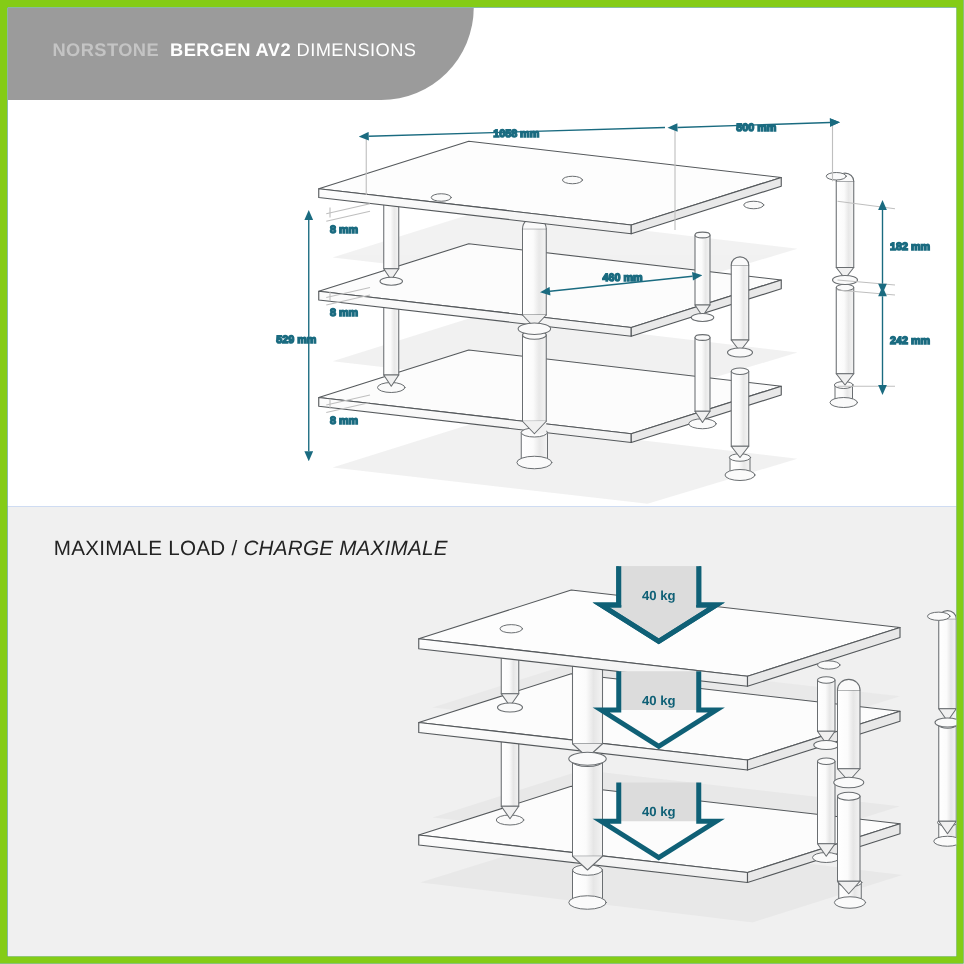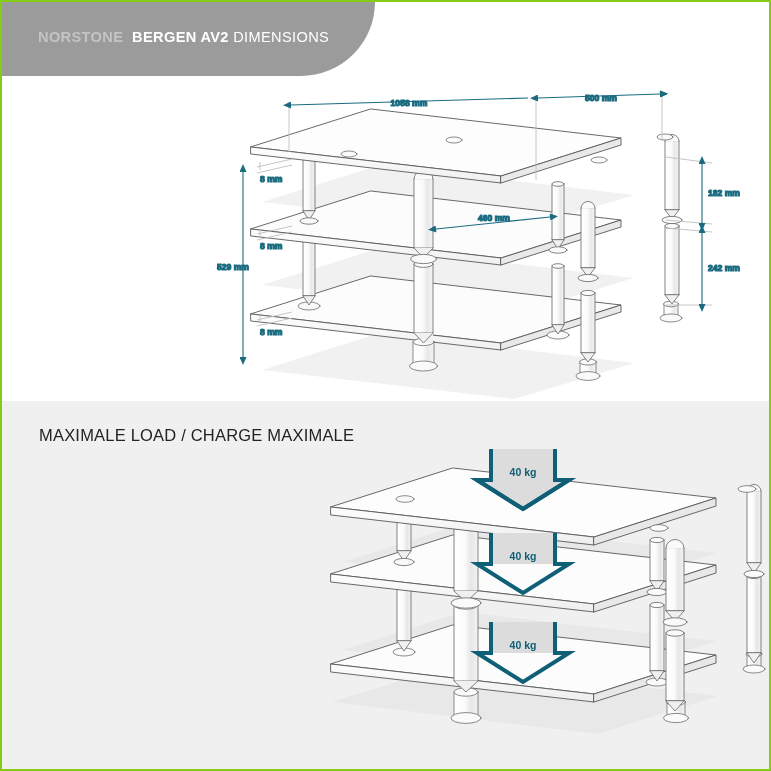--- a/index.html
+++ b/index.html
@@ -11,21 +11,21 @@
     width: 771px;
     height: 771px;
     font-family: "Liberation Sans", sans-serif;
     overflow: hidden;
   }
   #page {
     position: relative;
     width: 771px;
     height: 771px;
     box-sizing: border-box;
-    border: 2px solid #84cc16;
+    border: 6px solid #84cc16;
     background: #3b82f6;
     overflow: hidden;
   }
 
   
   #panel-dimensions {
     position: absolute;
     left: 0; top: 0;
     width: 769px;
     height: 399px;
@@ -75,20 +75,21 @@
     position: absolute;
     left: 37px;
     top: 425px;
     font-size: 16.5px;
     color: #232323;
     letter-spacing: 0.2px;
     white-space: nowrap;
     line-height: 1;
   }
   #load-title .fr {
+    font-style: italic;
   }
 
   .drawing {
     position: absolute;
     left: 0;
     top: 0;
   }
   .dim-text {
     font-family: "Liberation Sans", sans-serif;
     font-size: 8.6px;

